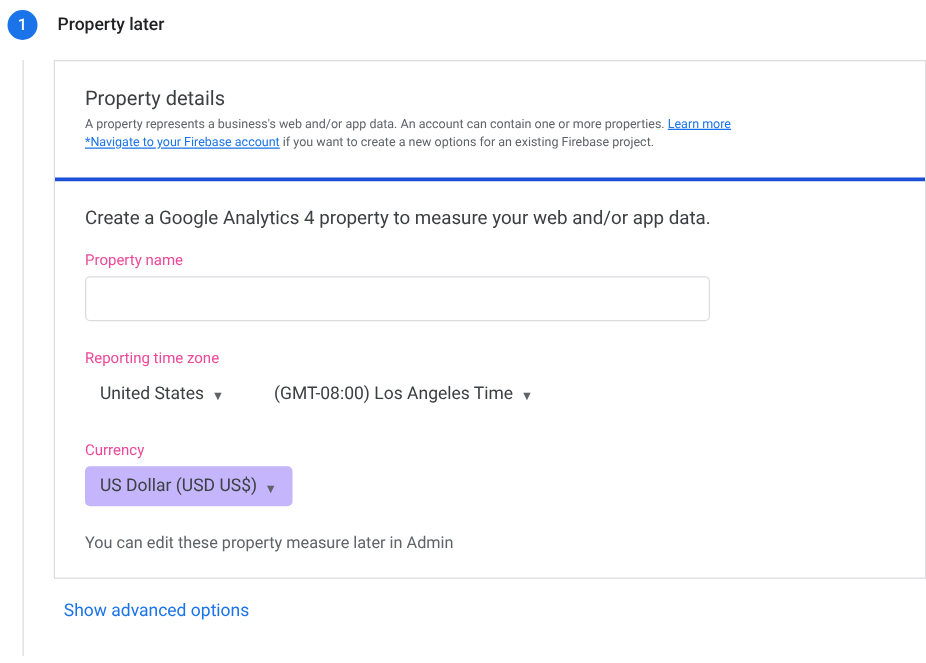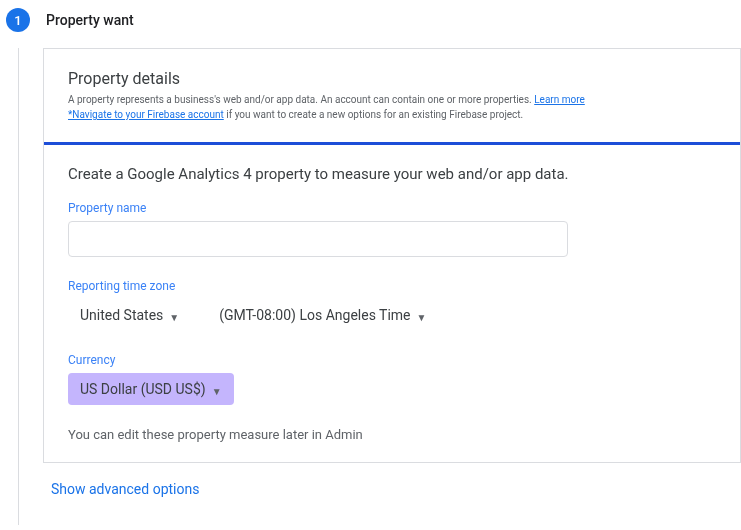--- a/index.html
+++ b/index.html
@@ -69,21 +69,21 @@
       text-decoration: underline;
       cursor: pointer;
     }
     .create-heading {
       font-size: 15px;
       color: #3c4043;
       margin-bottom: 18px;
     }
     .field-label {
       font-size: 12px;
-      color: #3b82f6;
+      color: #ec4899;
       margin-bottom: 6px;
     }
     .text-input {
       width: 500px;
       height: 36px;
       border: 1px solid #dadce0;
       border-radius: 4px;
       padding: 0 10px;
       font-size: 14px;
       outline: none;
@@ -126,21 +126,21 @@
       font-size: 14px;
       font-weight: 400;
       cursor: pointer;
     }
   </style>
 </head>
 <body>
 
 <div class="step-header">
   <div class="step-badge">1</div>
-  <div class="step-title">Property want</div>
+  <div class="step-title">Property later</div>
 </div>
 
 <div class="content-wrap">
   <div class="card">
 
     <div class="card-section">
       <div class="section-heading">Property details</div>
       <div class="section-desc">
         <span>A property represents a business's web and/or app data. An account can contain one or more properties. </span><a class="link">Learn more</a>
         <br>

